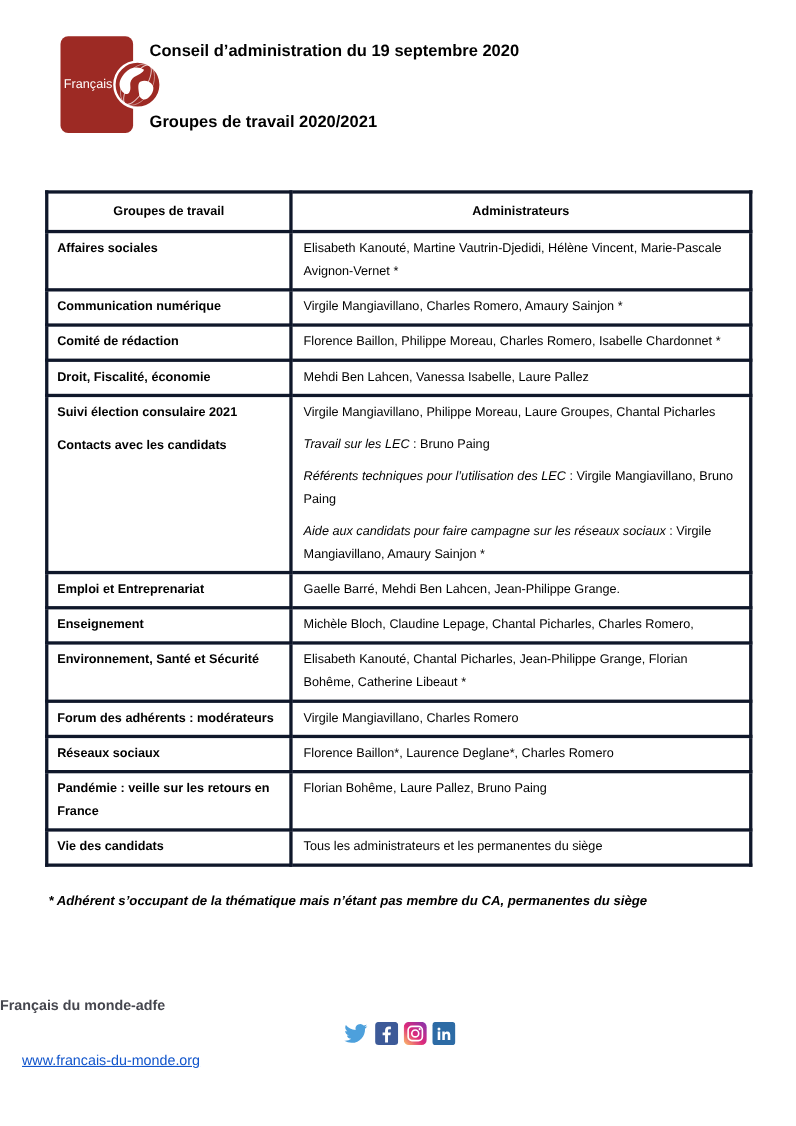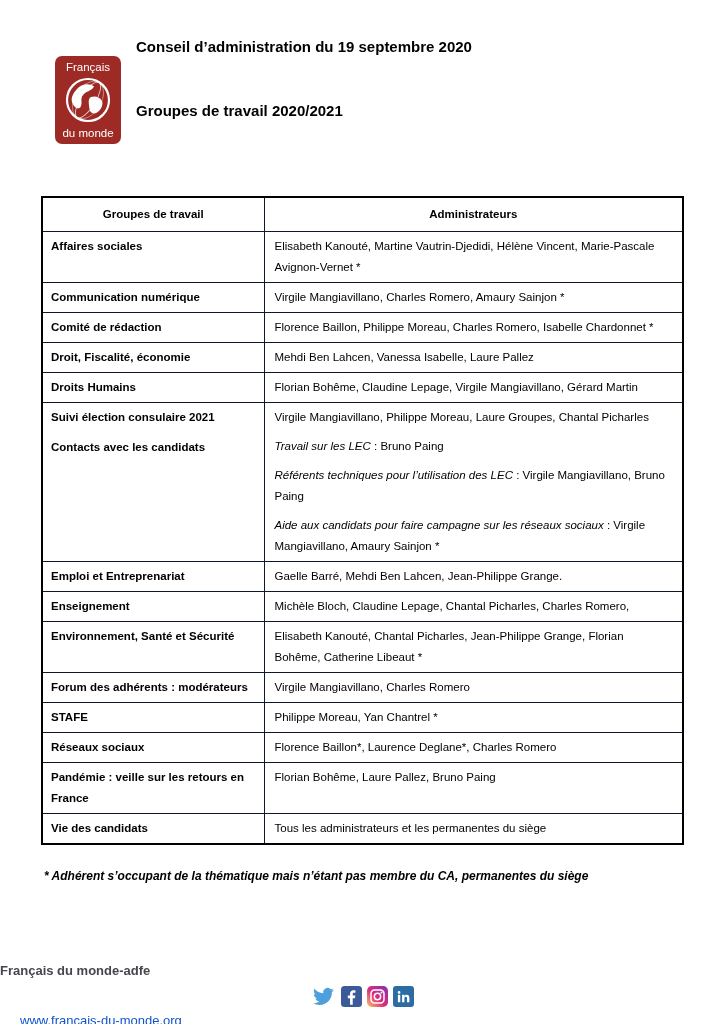--- a/index.html
+++ b/index.html
@@ -14,34 +14,34 @@
   *{box-sizing:border-box;margin:0;padding:0;}
   html,body{background:#fff;}
   body{
     width:724px;min-height:1024px;margin:0 auto;position:relative;
     font-family:"Liberation Sans","DejaVu Sans",sans-serif;color:#000;
   }
   
   .doc-header{display:flex;align-items:flex-start;padding:33px 0 0 55px;}
   .logo{
     width:66px;height:88px;background:var(--logo-red);border-radius:7px;
-    display:flex;flex-direction:column;align-items:center;justify-content:space-between;
-    padding:5px 3px;flex:0 0 auto;margin-top:23px;
+    display:flex;flex-direction:row;align-items:center;justify-content:space-between;
+    padding:5px 3px;flex:0 0 auto;
   }
   .logo-text{color:#fff;font-size:11.5px;line-height:12px;white-space:nowrap;}
   .titles{margin-left:15px;padding-top:5px;}
   .doc-title{font-size:15px;font-weight:bold;}
   .doc-subtitle{font-size:15px;font-weight:bold;margin-top:47px;}
   
   table.workgroups{
     width:643px;margin:52px 40px 0 41px;border-collapse:collapse;
     border:2px solid #000;table-layout:fixed;
   }
   table.workgroups th,table.workgroups td{
-    border:1px solid #0f172a;vertical-align:top;font-size:11.5px;
+    border:3px solid #0f172a;vertical-align:top;font-size:11.5px;
   }
   table.workgroups col.c1{width:222px;}
   table.workgroups th{
     text-align:center;font-weight:bold;padding:8px 6px;line-height:17px;
   }
   td.group-cell{font-weight:bold;padding:4px 8px 4px 8px;}
   td.admins-cell{padding:4px 10px;}
   .group-line{line-height:21px;margin-bottom:9px;}
   .group-line:last-child{margin-bottom:0;}
   .admin-par{line-height:21px;margin-bottom:8px;}
@@ -123,28 +123,20 @@
       <tr>
         <td class="group-cell">
           <div class="group-line">Droit, Fiscalité, économie</div>
         </td>
         <td class="admins-cell">
           <div class="admin-par"><span>Mehdi Ben Lahcen, Vanessa Isabelle, Laure Pallez</span></div>
         </td>
       </tr>
       <tr>
         <td class="group-cell">
-          <div class="group-line">Droits Humains</div>
-        </td>
-        <td class="admins-cell">
-          <div class="admin-par"><span>Florian Bohême, Claudine Lepage, Virgile Mangiavillano, Gérard Martin</span></div>
-        </td>
-      </tr>
-      <tr>
-        <td class="group-cell">
           <div class="group-line">Suivi élection consulaire 2021</div>
           <div class="group-line">Contacts avec les candidats</div>
         </td>
         <td class="admins-cell">
           <div class="admin-par"><span>Virgile Mangiavillano, Philippe Moreau, Laure Groupes, Chantal Picharles</span></div>
           <div class="admin-par"><span class="it">Travail sur les LEC</span><span> : Bruno Paing</span></div>
           <div class="admin-par"><span class="it">Référents techniques pour l’utilisation des LEC</span><span> : Virgile Mangiavillano, Bruno Paing</span></div>
           <div class="admin-par"><span class="it">Aide aux candidats pour faire campagne sur les réseaux sociaux</span><span> : Virgile Mangiavillano, Amaury Sainjon *</span></div>
         </td>
       </tr>
@@ -171,28 +163,20 @@
         <td class="admins-cell">
           <div class="admin-par"><span>Elisabeth Kanouté, Chantal Picharles, Jean-Philippe Grange, Florian Bohême, Catherine Libeaut *</span></div>
         </td>
       </tr>
       <tr>
         <td class="group-cell">
           <div class="group-line">Forum des adhérents : modérateurs</div>
         </td>
         <td class="admins-cell">
           <div class="admin-par"><span>Virgile Mangiavillano, Charles Romero</span></div>
-        </td>
-      </tr>
-      <tr>
-        <td class="group-cell">
-          <div class="group-line">STAFE</div>
-        </td>
-        <td class="admins-cell">
-          <div class="admin-par"><span>Philippe Moreau, Yan Chantrel *</span></div>
         </td>
       </tr>
       <tr>
         <td class="group-cell">
           <div class="group-line">Réseaux sociaux</div>
         </td>
         <td class="admins-cell">
           <div class="admin-par"><span>Florence Baillon*, Laurence Deglane*, Charles Romero</span></div>
         </td>
       </tr>

